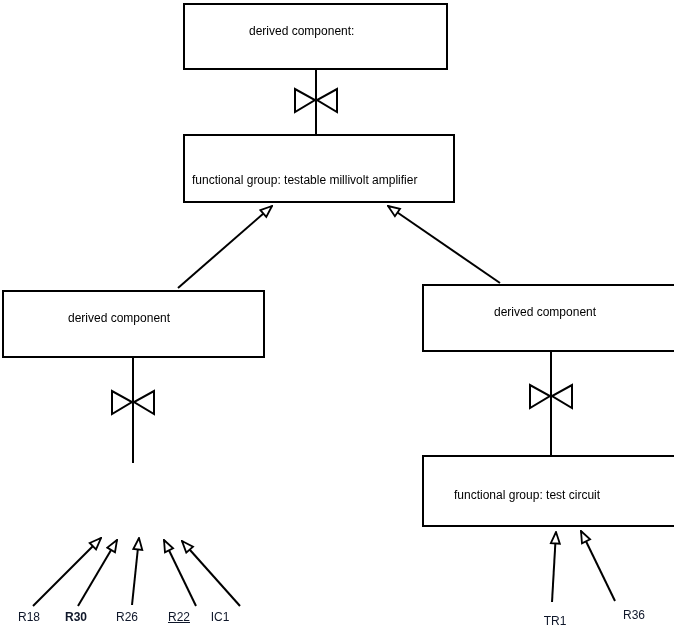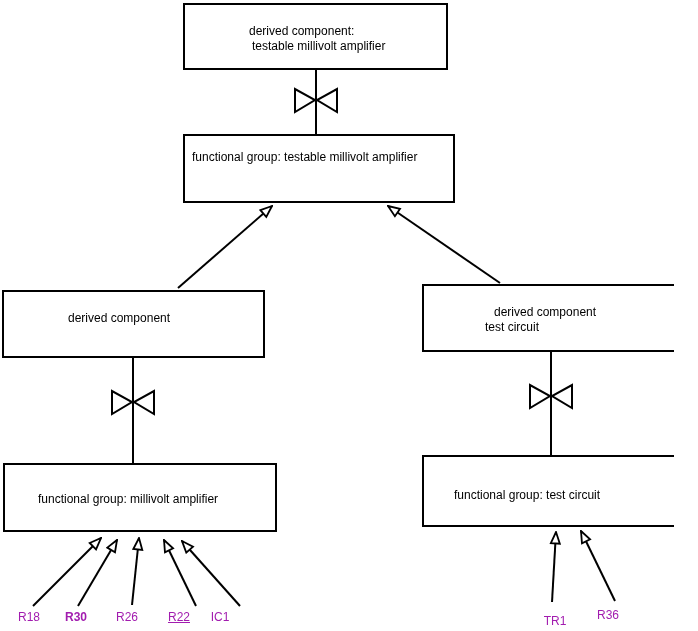--- a/index.html
+++ b/index.html
@@ -24,39 +24,39 @@
     font-size: 12px;
     line-height: 15px;
     color: #000000;
   }
   .leaf {
     position: absolute;
     font-size: 12px;
     line-height: 13px;
     text-align: center;
     width: 44px;
-    color: #a21caf;
+    color: #0f172a;
   }
   
   #n-derived-testable { left:183px; top:3px;   width:265px; height:67px; padding:19px 4px 0 64px; }
   #n-derived-testable .line2 { margin-left:3px; }
-  #n-fg-testable      { left:183px; top:134px; width:272px; height:69px; padding:14px 4px 0 7px; }
+  #n-fg-testable      { left:183px; top:134px; width:272px; height:69px; padding:37px 4px 0 7px; }
   #n-derived-mva      { left:2px;   top:290px; width:263px; height:68px; padding:19px 4px 0 64px; }
   #n-derived-tc       { left:422px; top:284px; width:268px; height:68px; padding:19px 4px 0 61px; }
   #n-derived-tc .line1 { margin-left:9px; }
   #n-fg-mva           { left:3px;   top:463px; width:274px; height:69px; padding:27px 4px 0 33px; }
   #n-fg-tc            { left:422px; top:455px; width:271px; height:72px; padding:31px 4px 10px 30px; }
   
   #lbl-r18 { left:7px;   top:611px; }
   #lbl-r30 { left:54px;  top:611px;font-weight:bold; }
   #lbl-r26 { left:105px; top:611px; }
   #lbl-r22 { left:157px; top:611px;text-decoration:underline; }
   #lbl-ic1 { left:198px; top:611px; }
   #lbl-tr1 { left:533px; top:615px; }
-  #lbl-r36 { left:586px; top:609px; }
+  #lbl-r36 { left:612px; top:609px; }
 </style>
 </head>
 <body>
 
 <div class="canvas">
 
   <svg class="svg-layer" width="698" height="631" viewBox="0 0 698 631" xmlns="http://www.w3.org/2000/svg">
     <defs>
       <marker id="ah" viewBox="0 0 14 12" refX="13" refY="6" markerWidth="14" markerHeight="12" markerUnits="userSpaceOnUse" orient="auto">
         <path d="M1.5,1.5 L13,6 L1.5,10.5 Z" fill="#ffffff" stroke="#000000" stroke-width="1.8"></path>
@@ -88,39 +88,34 @@
     <line x1="132" y1="605" x2="139" y2="538" stroke="#000000" stroke-width="2" marker-end="url(#ah)"></line>
     <line x1="196" y1="606" x2="164" y2="540" stroke="#000000" stroke-width="2" marker-end="url(#ah)"></line>
     <line x1="240" y1="606" x2="182" y2="541" stroke="#000000" stroke-width="2" marker-end="url(#ah)"></line>
 
     <line x1="552" y1="602" x2="556" y2="532" stroke="#000000" stroke-width="2" marker-end="url(#ah)"></line>
     <line x1="615" y1="601" x2="581" y2="531" stroke="#000000" stroke-width="2" marker-end="url(#ah)"></line>
   </svg>
 
   <div class="node" id="n-derived-testable">
     <div class="line1">derived component:</div>
-    <div class="line2">testable millivolt amplifier</div>
   </div>
 
   <div class="node" id="n-fg-testable">
     <div class="line1">functional group: testable millivolt amplifier</div>
   </div>
 
   <div class="node" id="n-derived-mva">
     <div class="line1">derived component</div>
   </div>
 
   <div class="node" id="n-derived-tc">
     <div class="line1">derived component</div>
-    <div class="line2">test circuit</div>
   </div>
 
-  <div class="node" id="n-fg-mva">
-    <div class="line1">functional group: millivolt amplifier</div>
-  </div>
 
   <div class="node" id="n-fg-tc">
     <div class="line1">functional group: test circuit</div>
   </div>
 
   <div class="leaf" id="lbl-r18">R18</div>
   <div class="leaf" id="lbl-r30">R30</div>
   <div class="leaf" id="lbl-r26">R26</div>
   <div class="leaf" id="lbl-r22">R22</div>
   <div class="leaf" id="lbl-ic1">IC1</div>

